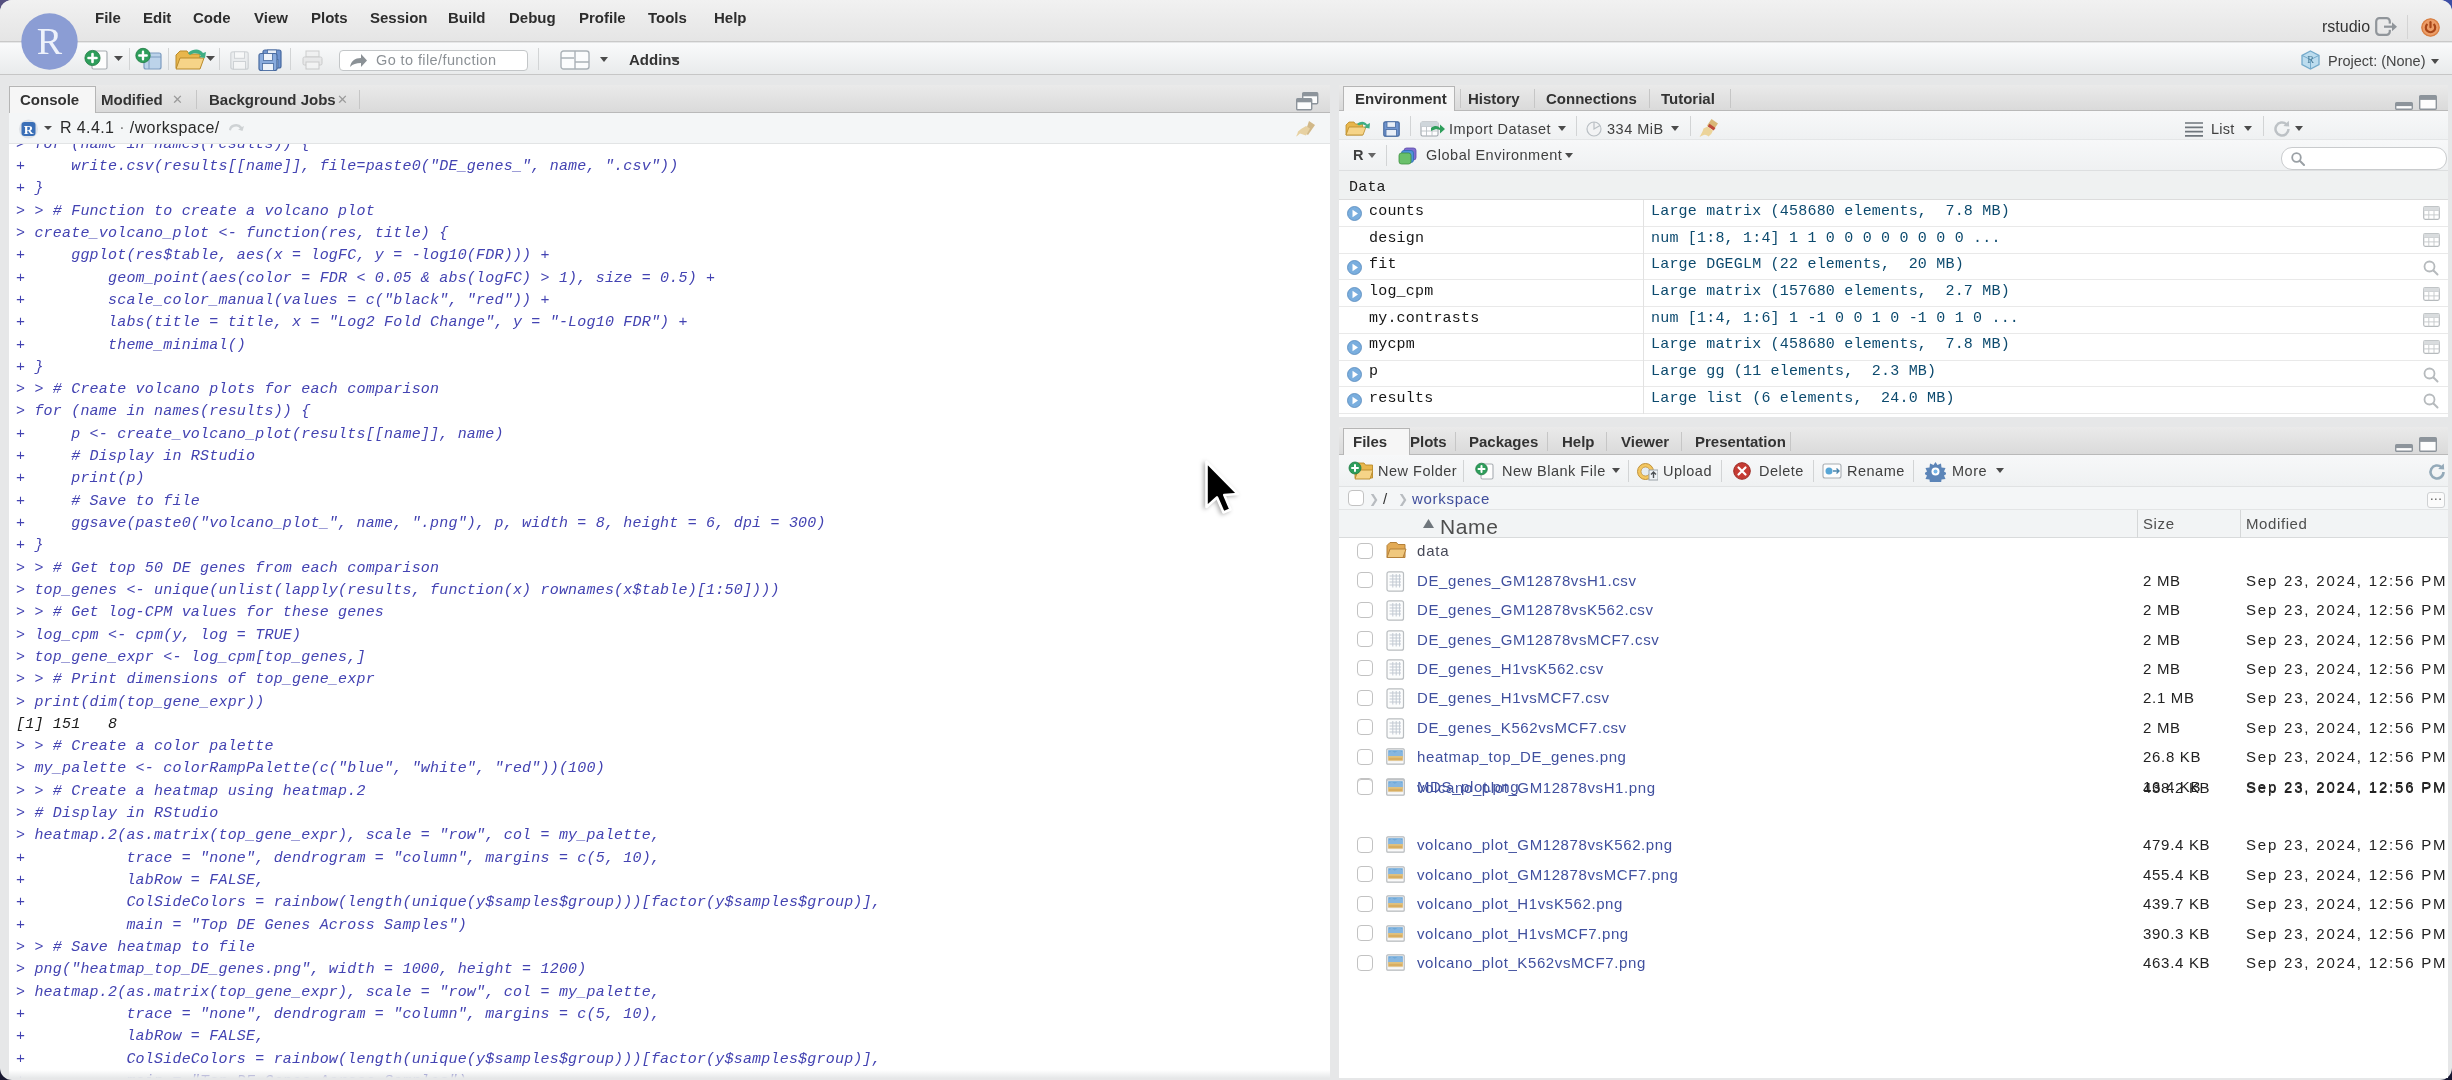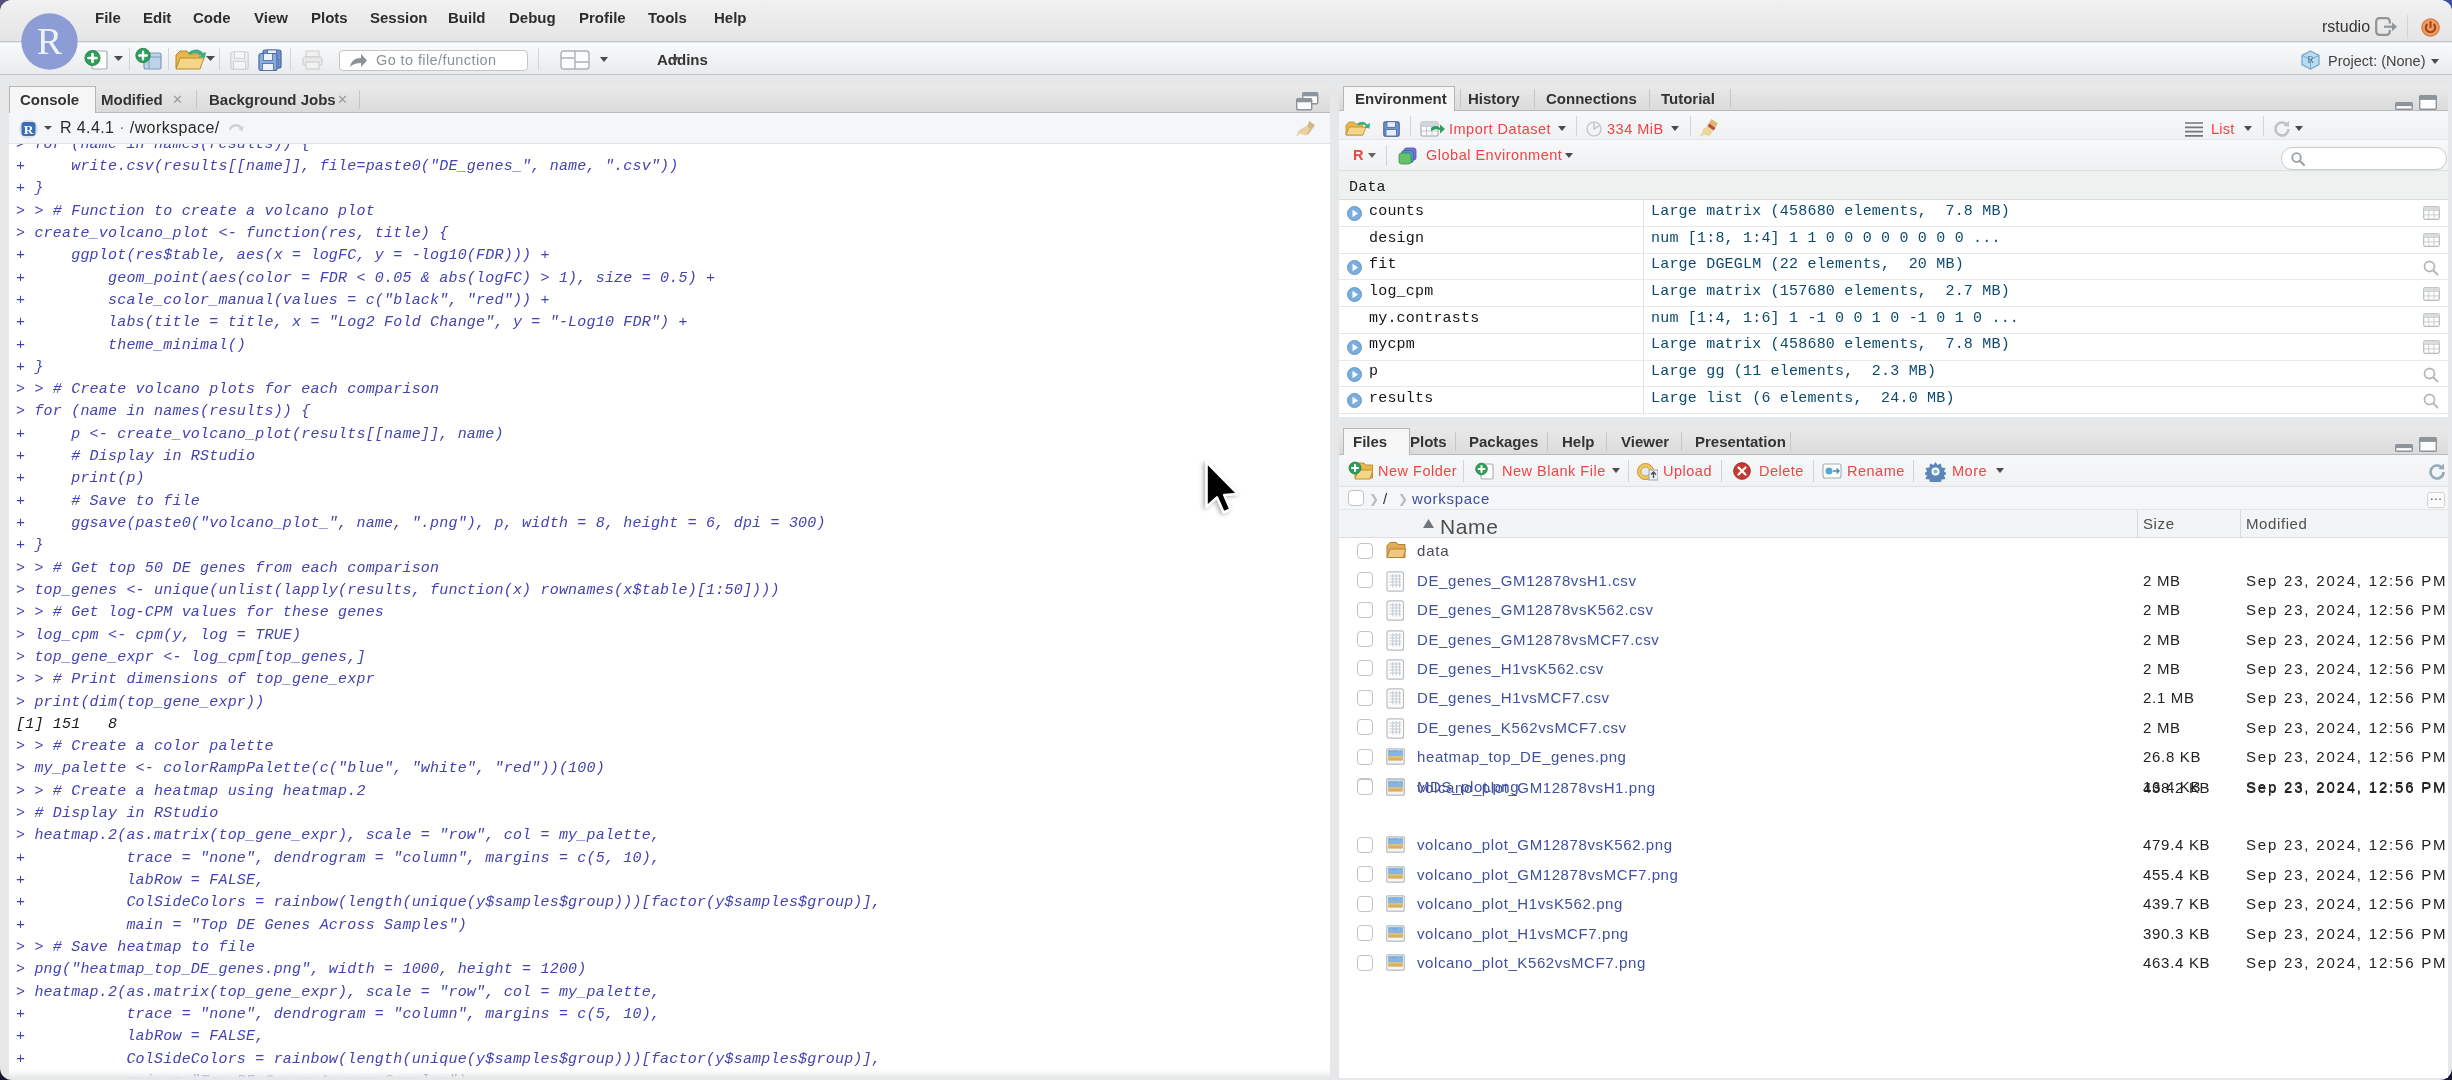--- a/index.html
+++ b/index.html
@@ -10,21 +10,21 @@
 
 #menubar { left:0; top:0; width:2452px; height:42px; background:linear-gradient(#f1f1f1,#e5e5e5); border-bottom:1px solid #c9c9c9; border-radius:12px 12px 0 0; }
 #toolbar { left:0; top:43px; width:2452px; height:32px; background:linear-gradient(#f9fafb,#e9ebec); border-bottom:1px solid #c6c6c6; }
 .menuitem { position:absolute; top:9px; font-size:15px; font-weight:700; color:#2d2d2d; }
 .tstrip { background:linear-gradient(#eaeaea,#dadada); border-bottom:1px solid #b9b9b9; }
 .tab-active { position:absolute; background:#f6f6f6; border:1px solid #b5b5b5; border-bottom:none; }
 .tabtxt { position:absolute; font-size:15px; font-weight:700; color:#333; }
 .tabx { position:absolute; font-size:13px; font-weight:400; color:#9a9a9a; }
 .tsep { position:absolute; width:1px; background:#c6c6c6; }
 .vsep { position:absolute; width:1px; background:#d2d4d5; }
-.tbtxt { position:absolute; font-size:14.5px; color:#ef4444; letter-spacing:0.5px; }
+.tbtxt { position:absolute; font-size:14.5px; color:#404040; letter-spacing:0.5px; }
 .caret { position:absolute; width:0; height:0; border-left:4.5px solid transparent; border-right:4.5px solid transparent; border-top:5px solid #4b4b4b; }
 
 #lpane { left:9px; top:85px; width:1321px; height:993px; background:#fff; }
 #ltabs { left:9px; top:85px; width:1321px; height:28px; }
 #rrow { left:9px; top:113px; width:1321px; height:31px; background:#f4f6f7; border-bottom:1px solid #e2e4e5; }
 #constext { left:9px; top:144px; width:1321px; height:934px; overflow:hidden;font-style:italic; }
 #constext pre { font-family:"Liberation Mono",monospace; font-size:15px; line-height:22.32px; color:#4343b2; margin-left:7px; margin-top:-10.3px; letter-spacing:0.2px; }
 #constext pre .k { color:#1a1a1a; }
 
 #epane { left:1339px; top:85px; width:1109px; height:332px; background:#fff; }
@@ -130,21 +130,21 @@
 <svg class="abs" style="left:348px;top:54px;" width="20" height="14" viewBox="0 0 20 14">
  <path d="M2 13 c1 -6 5 -9 11 -9 v-4 l6 6.5 l-6 6.5 v-4 c-5 0 -8 1 -11 4 z" fill="#8b9196"></path>
 </svg>
 <span class="abs" style="left:376px;top:52px;font-size:14.5px;color:#8c9196;letter-spacing:0.4px;">Go to file/function</span>
 <div class="vsep" style="left:538px;top:48px;height:22px;"></div>
 <svg class="abs" style="left:560px;top:50px;" width="30" height="20" viewBox="0 0 30 20">
  <rect x="1" y="1" width="28" height="18" rx="2.5" fill="#fbfcfd" stroke="#aab1b7" stroke-width="1.4"></rect>
  <path d="M15 1 v18 M1 8 h13 M15 12 h14" stroke="#aab1b7" stroke-width="1.4"></path>
 </svg>
 <div class="caret" style="left:600px;top:57px;"></div>
-<span class="abs" style="left:629px;top:51px;font-size:15px;font-weight:700;color:#333;margin-left:28px;">Addins</span>
+<span class="abs" style="left:629px;top:51px;font-size:15px;font-weight:700;color:#333;">Addins</span>
 <div class="caret" style="left:671px;top:57px;"></div>
 <svg class="abs" style="left:2300px;top:50px;" width="21" height="20" viewBox="0 0 21 20">
  <path d="M10.5 1 l8.5 4.4 v9.2 l-8.5 4.4 l-8.5 -4.4 v-9.2 z" fill="#bcdcee" stroke="#74aacb" stroke-width="1.3"></path>
  <path d="M2 5.4 l8.5 4.2 l8.5 -4.2 M10.5 9.6 v9.4" fill="none" stroke="#74aacb" stroke-width="1"></path>
  <text x="10.6" y="12.5" font-size="10" fill="#477a96" text-anchor="middle" font-family="Liberation Serif,serif">R</text>
 </svg>
 <span class="abs" style="left:2328px;top:53px;font-size:14.5px;color:#444;">Project: (None)</span>
 <div class="caret" style="left:2431px;top:59px;"></div>
 
 <div id="lpane" class="abs"></div>

